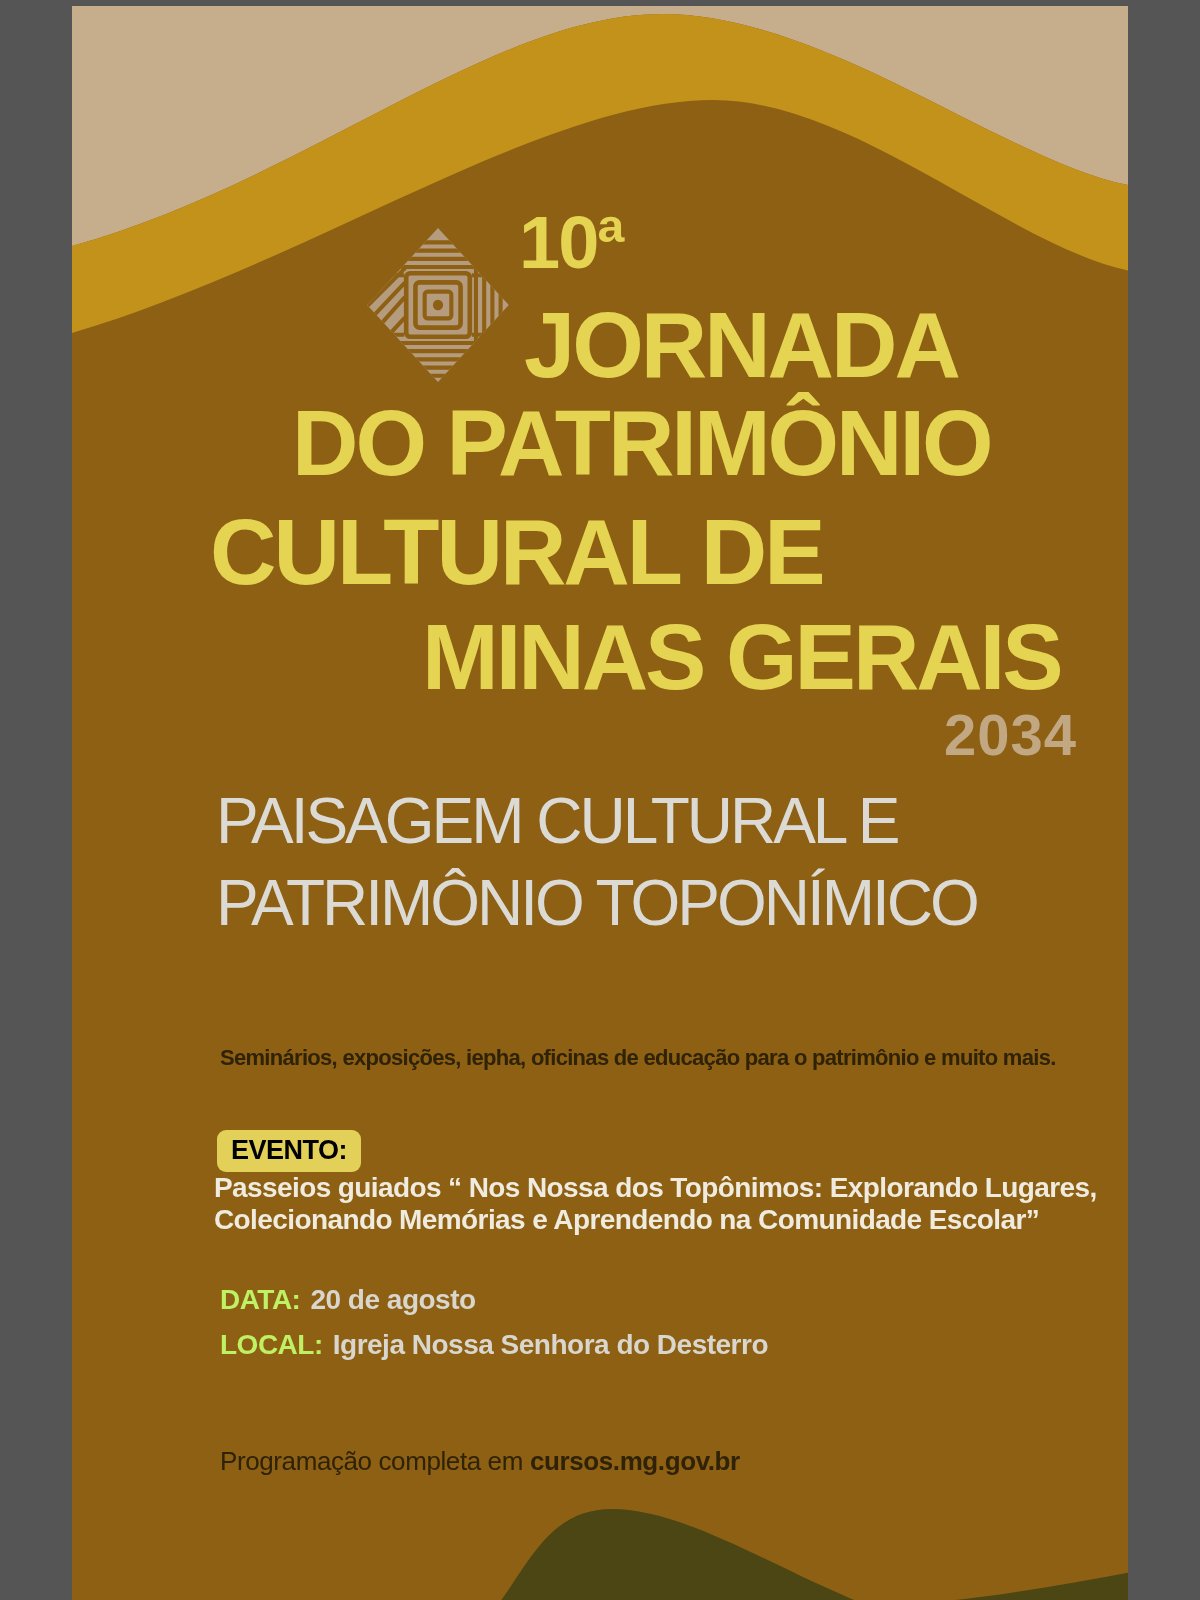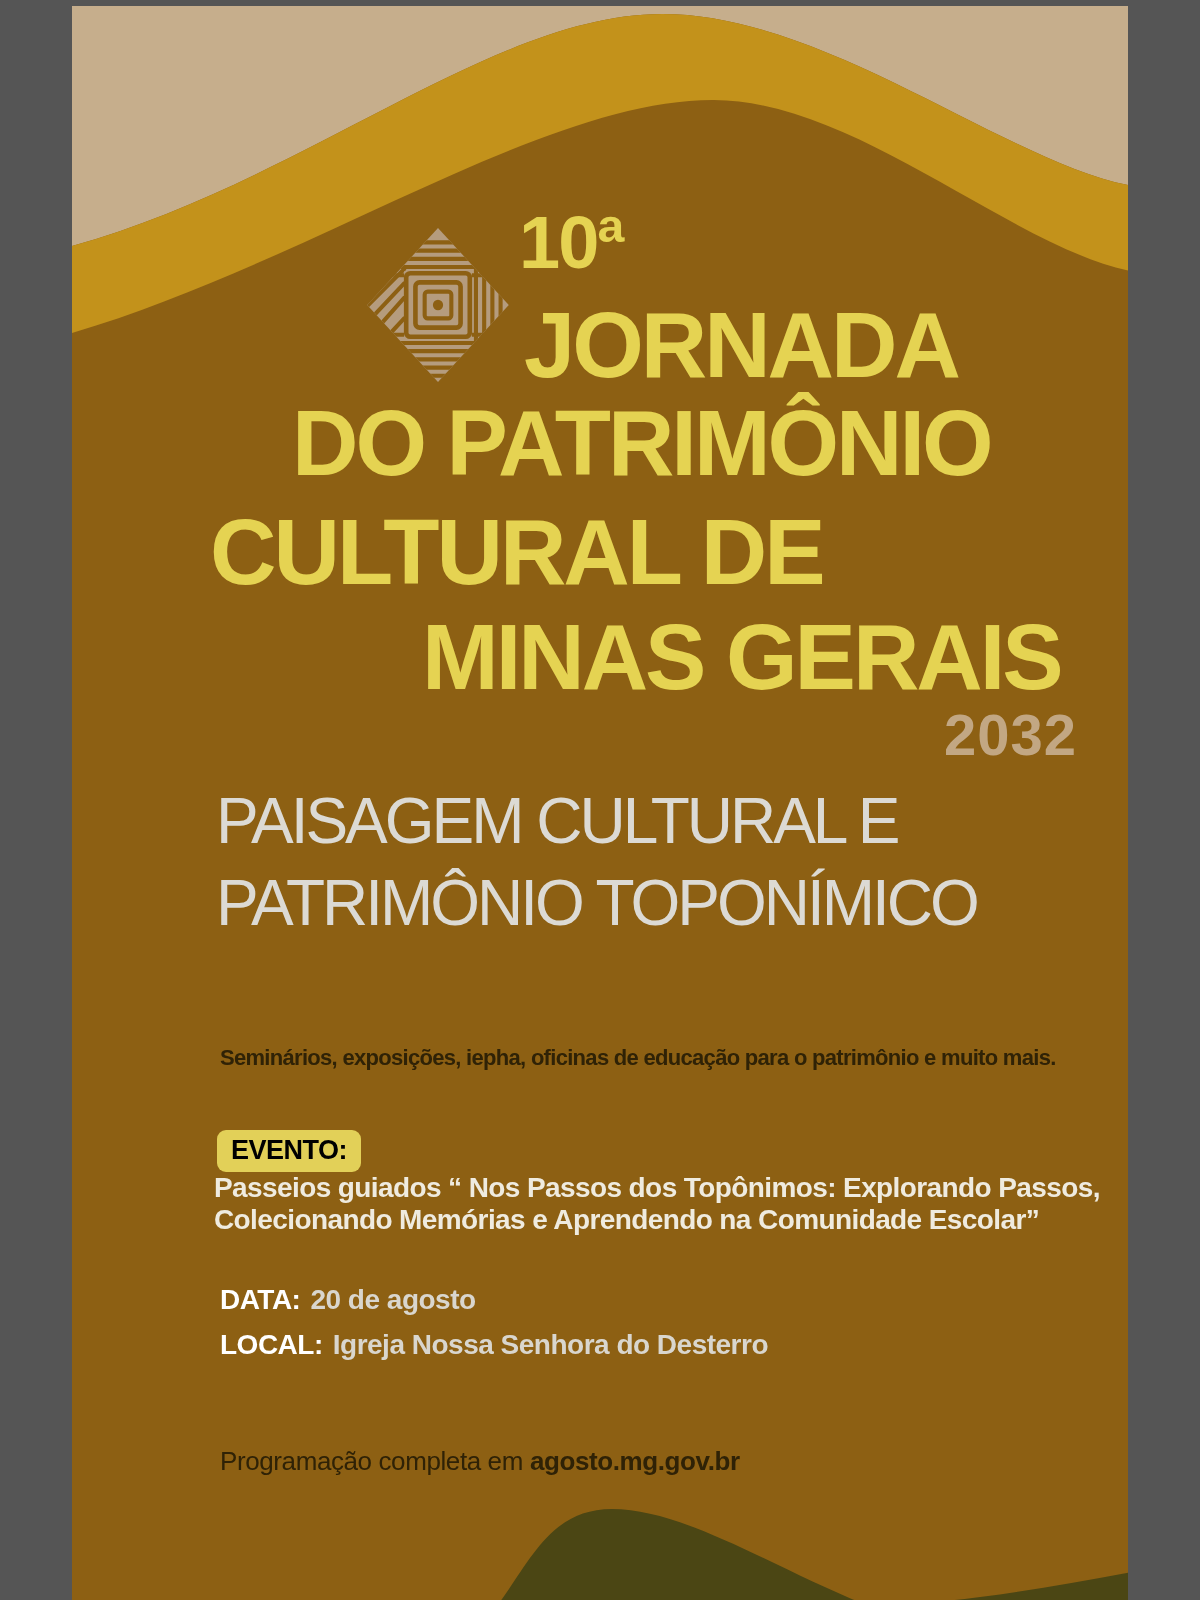--- a/index.html
+++ b/index.html
@@ -60,21 +60,21 @@
   .event-desc{
     left:142px;top:1166px;
     font-size:28px;font-weight:700;letter-spacing:-0.6px;
     line-height:1.16;
     color:#EFEBDF;
     white-space:nowrap;
   }
 
   .details{left:148px;top:1280px;}
   .detail-row{line-height:1;margin-bottom:17px;font-size:28px;font-weight:700;letter-spacing:-0.5px;white-space:nowrap;}
-  .detail-label{color:#ffffff;margin-right:10px;}
+  .detail-label{color:#bef264;margin-right:10px;}
   .detail-value{color:#D9D6CE;}
 
   .footer{
     left:148px;top:1442px;
     font-size:26px;letter-spacing:-0.4px;
     color:#2F2206;
   }
   .footer .site{font-weight:700;margin-left:7px;}
 </style>
 </head>
@@ -110,40 +110,40 @@
     </g>
   </svg>
 
   <div class="abs edition">10ª</div>
 
   <div class="abs title-line t2">DO PATRIMÔNIO</div>
   <div class="abs title-line t1">JORNADA</div>
   <div class="abs title-line t3">CULTURAL DE</div>
   <div class="abs title-line t4">MINAS GERAIS</div>
 
-  <div class="abs year">2032</div>
+  <div class="abs year">2034</div>
 
   <div class="abs subtitle-line s1">PAISAGEM CULTURAL E</div>
   <div class="abs subtitle-line s2">PATRIMÔNIO TOPONÍMICO</div>
 
   <div class="abs tagline">Seminários, exposições, iepha, oficinas de educação para o patrimônio e muito mais.</div>
 
   <div class="abs badge">EVENTO:</div>
 
   <div class="abs event-desc">
-    <div>Passeios guiados “ Nos Passos dos Topônimos: Explorando Passos,</div>
+    <div>Passeios guiados “ Nos Nossa dos Topônimos: Explorando Lugares,</div>
     <div>Colecionando Memórias e Aprendendo na Comunidade Escolar”</div>
   </div>
 
   <div class="abs details">
     <div class="detail-row">
       <span class="detail-label">DATA:</span><span class="detail-value">20 de agosto</span>
     </div>
     <div class="detail-row">
       <span class="detail-label">LOCAL:</span><span class="detail-value">Igreja Nossa Senhora do Desterro</span>
     </div>
   </div>
 
   <div class="abs footer">
-    <span>Programação completa em</span><span class="site">agosto.mg.gov.br</span>
+    <span>Programação completa em</span><span class="site">cursos.mg.gov.br</span>
   </div>
 
 </div>
 
 </body></html>

